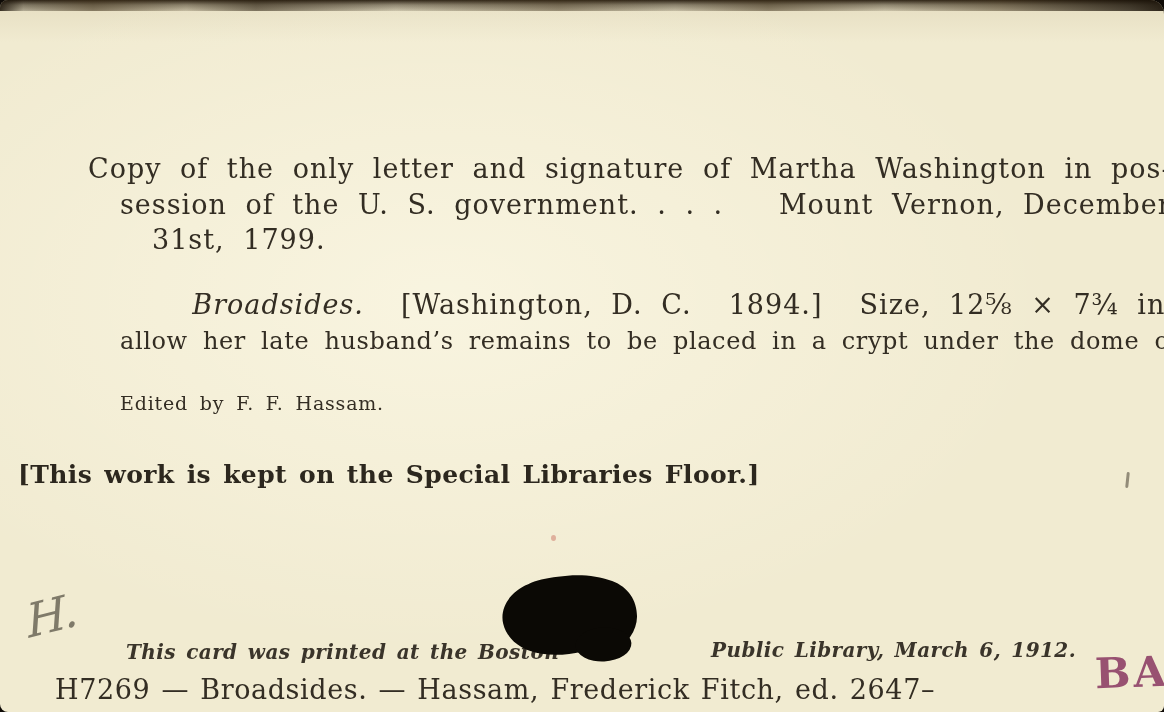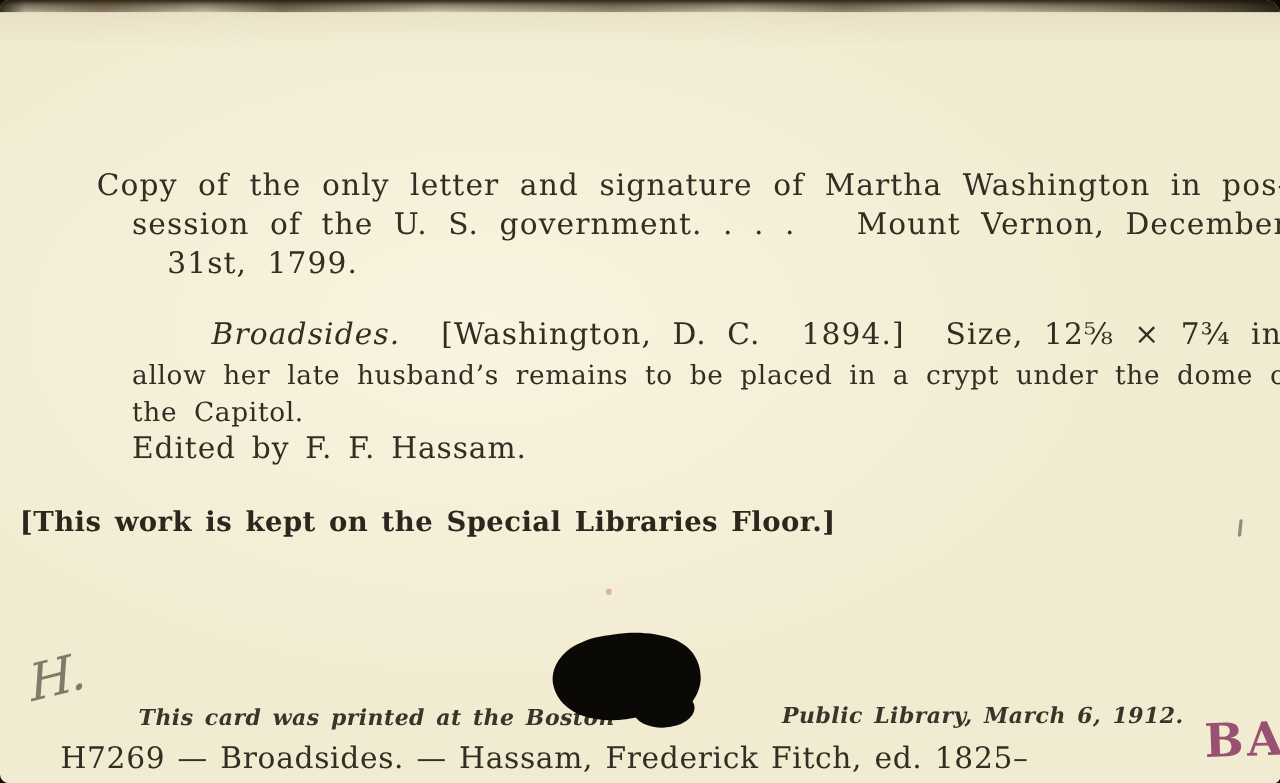--- a/index.html
+++ b/index.html
@@ -35,21 +35,21 @@
         rgba(55,40,18,0.50) 66%, rgba(40,28,12,0.15) 76%,
         rgba(55,40,18,0.45) 86%, rgba(25,17,7,0.75) 97%, rgba(25,17,7,0.9) 100%),
       linear-gradient(to bottom, rgba(30,20,8,0.9) 0%, rgba(30,20,8,0.35) 45%, rgba(30,20,8,0) 100%);
   }
   .line { position: absolute; white-space: pre; }
   .t-head      { font-size: 28px; line-height: 32px; letter-spacing: 1px; }
   .t-head-bold { font-weight: bold; }
   .t-call      { font-size: 26px; font-weight: bold; letter-spacing: 0.5px; }
   .t-main      { font-size: 27px; line-height: 32px; letter-spacing: 1px; word-spacing: 9px; }
   .t-note      { font-size: 24px; line-height: 30px; letter-spacing: 0.6px; word-spacing: 7px; }
-  .t-edited    { font-size: 27px; letter-spacing: 0.8px; word-spacing: 5px; text-align: center; }
+  .t-edited    { font-size: 19px; letter-spacing: 0.8px; word-spacing: 5px; text-align: center; }
   .t-italic    { font-style: italic; }
   .t-notice    { font-size: 25px; font-weight: bold; letter-spacing: 0.4px; word-spacing: 3px; color: #2c271e; }
   .t-printed   { font-size: 20px; font-weight: bold; font-style: italic; letter-spacing: 0.4px; word-spacing: 3px; color: #3a342a; }
   .t-tracing   { font-size: 27px; letter-spacing: 0.6px; word-spacing: 2px; }
   .notice-row  { left: 4px; width: 100%; text-align: left; padding-left: 14px; box-sizing: border-box; }
   .pencil {
     font-size: 46px;
     color: rgba(95,90,75,0.78);
     transform: rotate(-14deg) skewX(-18deg);
     font-weight: 400;
@@ -82,29 +82,28 @@
 
   <div class="line t-main" style="left:88px;  top:153px;">Copy of the only letter and signature of Martha Washington in pos-</div>
   <div class="line t-main" style="left:120px; top:189px;">session of the U. S. government. . . .   Mount Vernon, December</div>
   <div class="line t-main" style="left:120px; top:224px;margin-left:32px;">31st, 1799.</div>
 
   <div class="line t-main" style="left:118px; top:257px;">
     <span class="t-italic">Broadsides.</span><span>  [Washington, D. C.  1894.]  Size, 12⅝ × 7¾ inches.</span>
   </div>
 
   <div class="line t-note" style="left:120px; top:326px;">allow her late husband’s remains to be placed in a crypt under the dome of</div>
-  <div class="line t-note" style="left:120px; top:360px;">the Capitol.</div>
   <div class="line t-edited" style="left:120px; top:392px;">Edited by F. F. Hassam.</div>
 
   <div class="line t-notice notice-row" style="top:460px;">[This work is kept on the Special Libraries Floor.]</div>
 
   <div class="line t-printed" style="left:126px; top:640px;">This card was printed at the Boston</div>
   <div class="line t-printed" style="left:685px; top:638px;margin-left:26px;">Public Library, March 6, 1912.</div>
 
-  <div class="line t-tracing" style="left:55px; top:674px;">H7269 — Broadsides. — Hassam, Frederick Fitch, ed. 1825–</div>
+  <div class="line t-tracing" style="left:55px; top:674px;">H7269 — Broadsides. — Hassam, Frederick Fitch, ed. 2647–</div>
 
   <div class="line pencil" style="left:26px; top:588px;">H.</div>
 
   <div class="line stamp" style="left:1095px; top:648px;">BA</div>
 
   <svg class="ink-blot" width="160" height="100" viewBox="0 0 160 100">
     <g fill="#0b0905" transform="rotate(-3 80 50)">
       <path d="M 36,14 C 18,20 6,36 9,52 C 12,68 26,80 46,84 C 60,87 74,86 86,84
                C 96,88 108,90 118,85 C 132,79 142,66 143,52 C 144,36 136,22 120,15
                C 104,8 84,6 66,8 C 54,9 44,10 36,14 Z"></path>

